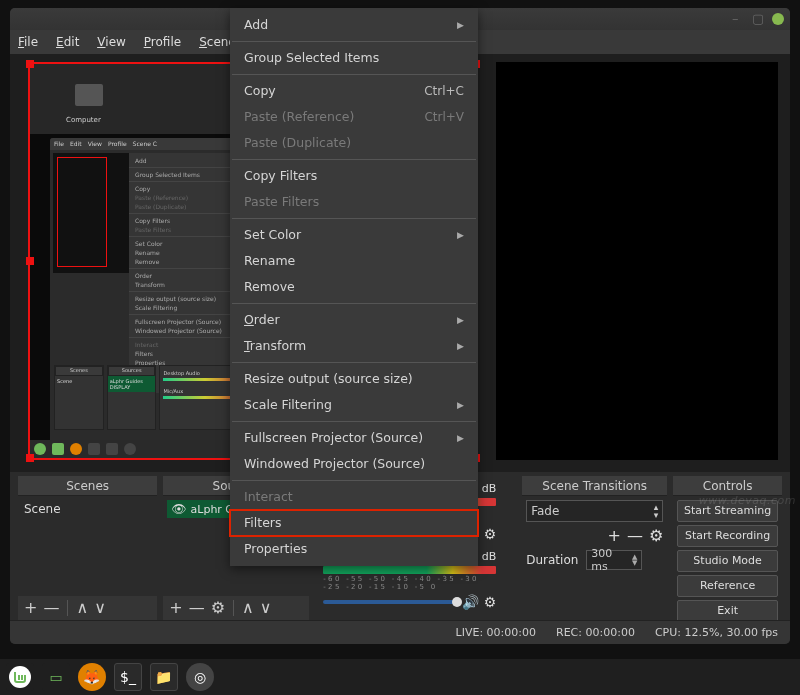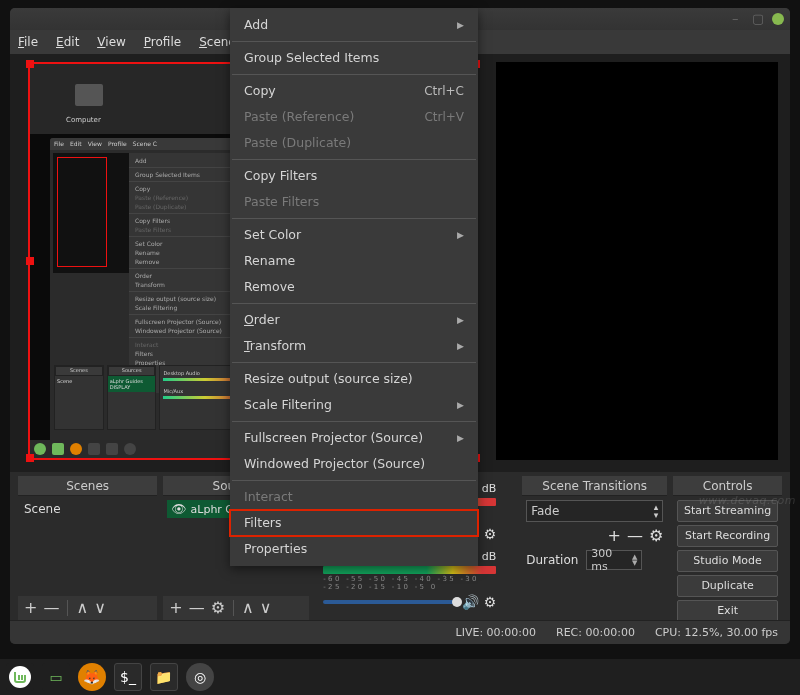--- a/index.html
+++ b/index.html
@@ -316,21 +316,21 @@
         </div>
       </div>
     </div>
 
     <div class="panel controls-panel">
       <div class="panel-hdr">Controls</div>
       <div class="panel-body" style="padding:4px">
         <div class="ctrl-btn">Start Streaming</div>
         <div class="ctrl-btn">Start Recording</div>
         <div class="ctrl-btn">Studio Mode</div>
-        <div class="ctrl-btn">Duplicate</div>
+        <div class="ctrl-btn">Reference</div>
         <div class="ctrl-btn">Exit</div>
       </div>
     </div>
   </div>
 
   <div class="statusbar">
     <span>LIVE: 00:00:00</span>
     <span>REC: 00:00:00</span>
     <span>CPU: 12.5%, 30.00 fps</span>
   </div>

